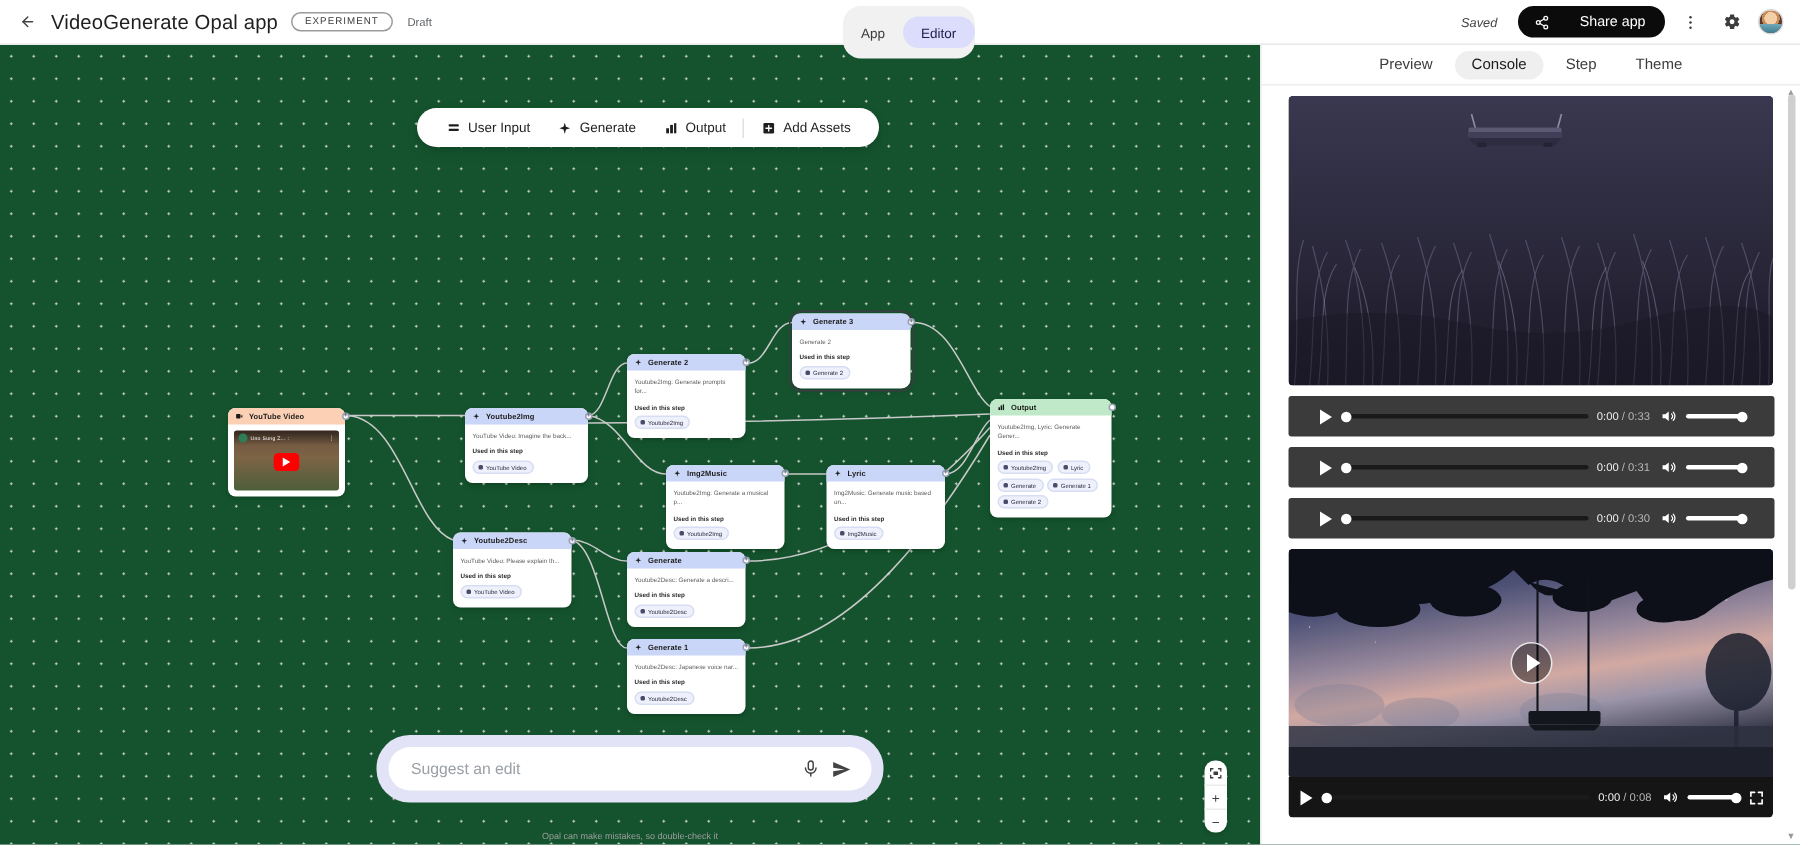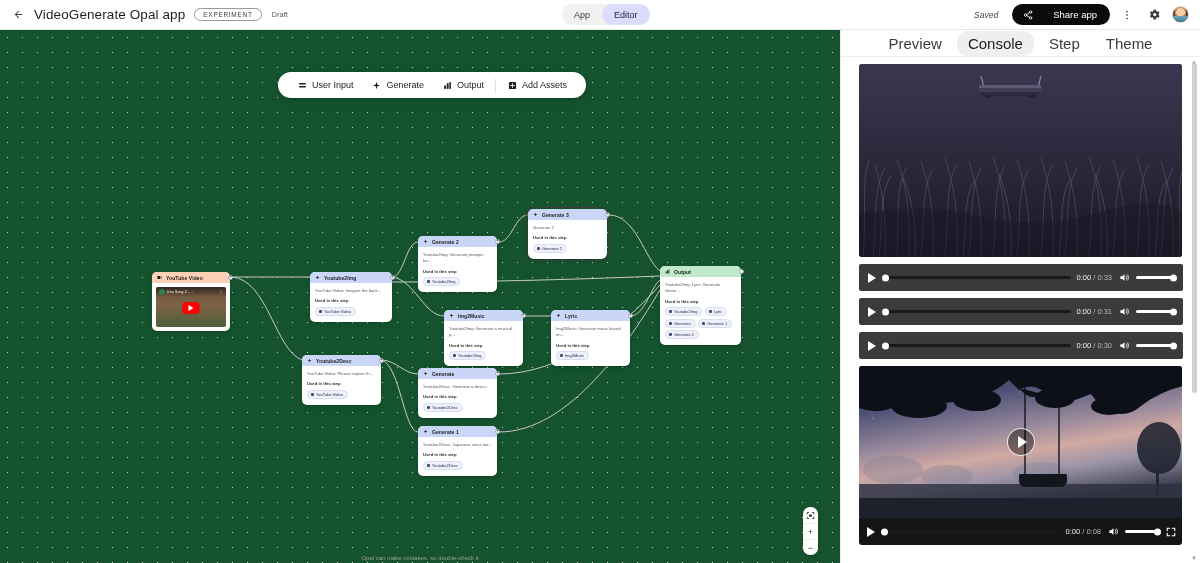--- a/index.html
+++ b/index.html
@@ -29,21 +29,21 @@
   .exp-badge {
     margin-left: 9px; border: 1px solid #9b9b9b; border-radius: 9px;
     font-size: 6.5px; letter-spacing: .7px; color: #3c3c3c;
     padding: 2.5px 8px 2px; text-transform: uppercase; white-space: nowrap;
   }
   .draft-label { margin-left: 10px; font-size: 7.5px; color: #5f6368; }
 
   .seg-toggle {
     position: absolute; left: 562px; top: 4px;
     display: flex; align-items: center; gap: 0;
-    background: #f1f1f1; border-radius: 12px; height: 21px; padding: 0;
+    background: #f1f1f1; border-radius: 12px; height: 35px; padding: 0;
   }
   .seg {
     font-size: 9px; color: #3c3c3c; height: 21px; padding: 0 12px;
     display: flex; align-items: center; border-radius: 12px; cursor: pointer;
   }
   .seg.active { background: #dcdcfc; color: #1b1b4b; }
 
   .topbar-right {
     margin-left: auto; display: flex; align-items: center; gap: 0;
   }
@@ -199,21 +199,21 @@
   .panel {
     width: 360px; min-width: 360px; background: #fff;
     border-left: 1px solid #e8e8e8; display: flex; flex-direction: column;
     position: relative;
   }
   .panel-tabs {
     height: 27px; min-height: 27px; display: flex; align-items: center; justify-content: center;
     gap: 4px; border-bottom: 1px solid #eee;
   }
   .ptab {
-    font-size: 15px; color: #3c3c3c; padding: 4px 11px; border-radius: 11px; cursor: pointer;
+    font-size: 10px; color: #3c3c3c; padding: 4px 11px; border-radius: 11px; cursor: pointer;
   }
   .ptab.active { background: #efefef; color: #1b1b1b; }
 
   .panel-scroll {
     flex: 1; overflow: hidden; position: relative;
     padding: 7px 18px 0 18px; display: flex; flex-direction: column; gap: 7px;
   }
   .media-card { border-radius: 3px; overflow: hidden; position: relative; }
 
   
@@ -240,21 +240,21 @@
     display: flex; align-items: center; justify-content: center; cursor: pointer;
   }
   .play-overlay:after {
     content: ''; margin-left: 2px;
     border-left: 9px solid #fff; border-top: 6px solid transparent; border-bottom: 6px solid transparent;
   }
 
   
   .audio-bar {
     width: 324px; height: 27px; background: #3b3b3b; border-radius: 2px;
-    display: flex; align-items: center; padding: 0 8px; gap: 6px;
+    display: flex; align-items: center; padding: 0 20px; gap: 6px;
   }
   .ap-play {
     width: 10px; height: 10px; display:flex; align-items:center; justify-content:center; cursor:pointer;
   }
   .ap-play:after { content:''; border-left: 8px solid #fff; border-top: 5px solid transparent; border-bottom: 5px solid transparent; }
   .ap-track { flex: 1; height: 3px; background: #1a1a1a; border-radius: 2px; position: relative; cursor: pointer; }
   .ap-knob { position: absolute; left: 0; top: 50%; transform: translate(-1px,-50%); width: 7px; height: 7px; border-radius: 50%; background: #fff; }
   .ap-time { font-size: 7.5px; color: #efefef; white-space: nowrap; font-family: "Liberation Sans", sans-serif; }
   .ap-time .tot { color: #b6b6b6; }
   .ap-mute { width: 12px; height: 12px; display:flex; align-items:center; justify-content:center; cursor:pointer; }
@@ -634,20 +634,37 @@
         <div class="cc-btn">
           <svg width="9" height="9" viewBox="0 0 24 24" fill="none" stroke="currentColor" stroke-width="2.4" stroke-linecap="round">
               <path d="M3 8V4h4M17 4h4v4M21 16v4h-4M7 20H3v-4"></path>
               <rect x="8" y="9" width="8" height="6" rx="1" fill="currentColor" stroke="none"></rect>
             </svg>
         </div>
         <div class="cc-btn">+</div>
         <div class="cc-btn">−</div>
       </div>
 
+      <div class="prompt-outer">
+        <div class="prompt-inner">
+          <input class="prompt-input" value="" placeholder="Suggest an edit" style="">
+          <span class="prompt-ico">
+            <svg width="13" height="13" viewBox="0 0 24 24" fill="none" stroke="currentColor" stroke-width="1.8" stroke-linecap="round">
+                <rect x="9" y="2.5" width="6" height="11" rx="3"></rect>
+                <path d="M5.5 11a6.5 6.5 0 0013 0"></path>
+                <path d="M12 17.5V21"></path>
+              </svg>
+          </span>
+          <span class="prompt-ico">
+            <svg width="14" height="14" viewBox="0 0 24 24" fill="currentColor">
+                <path d="M2.5 20.5L22 12 2.5 3.5 2.5 10l13 2-13 2z"></path>
+              </svg>
+          </span>
+        </div>
+      </div>
       <div class="prompt-note">Opal can make mistakes, so double-check it</div>
     </div>
 
     <div class="panel">
       <div class="panel-tabs">
         <div class="ptab">Preview</div>
         <div class="ptab active">Console</div>
         <div class="ptab">Step</div>
         <div class="ptab">Theme</div>
       </div>

